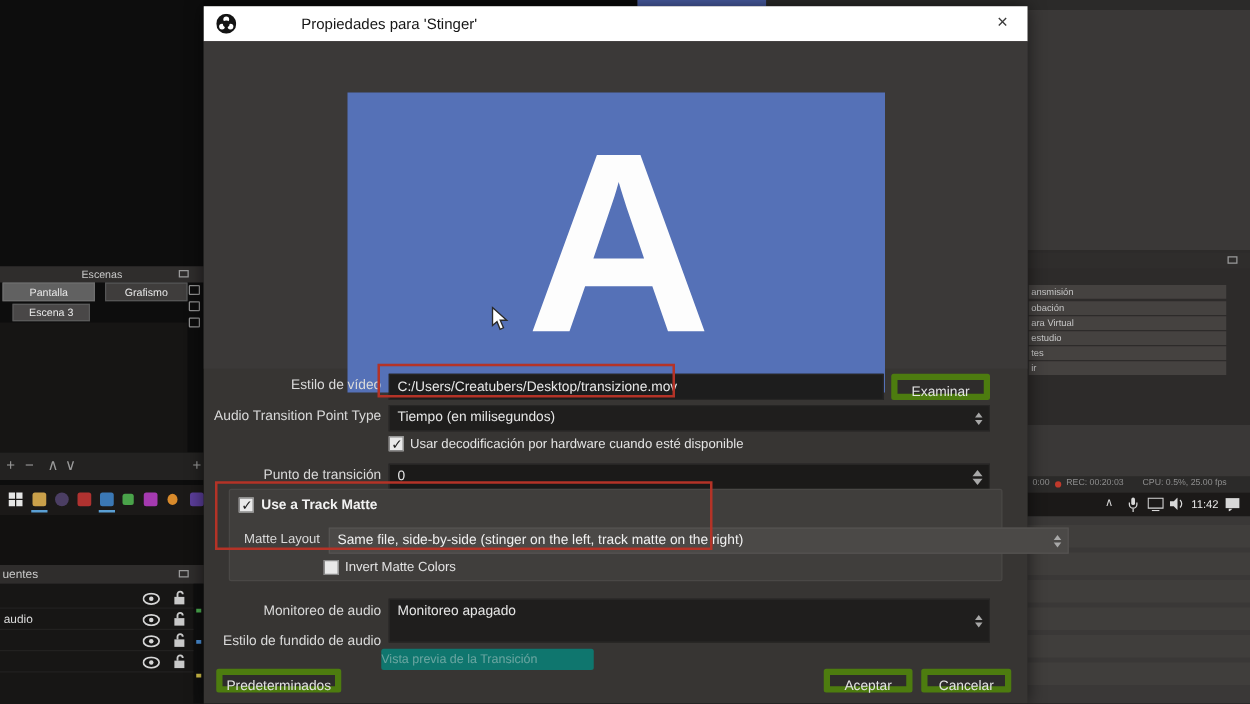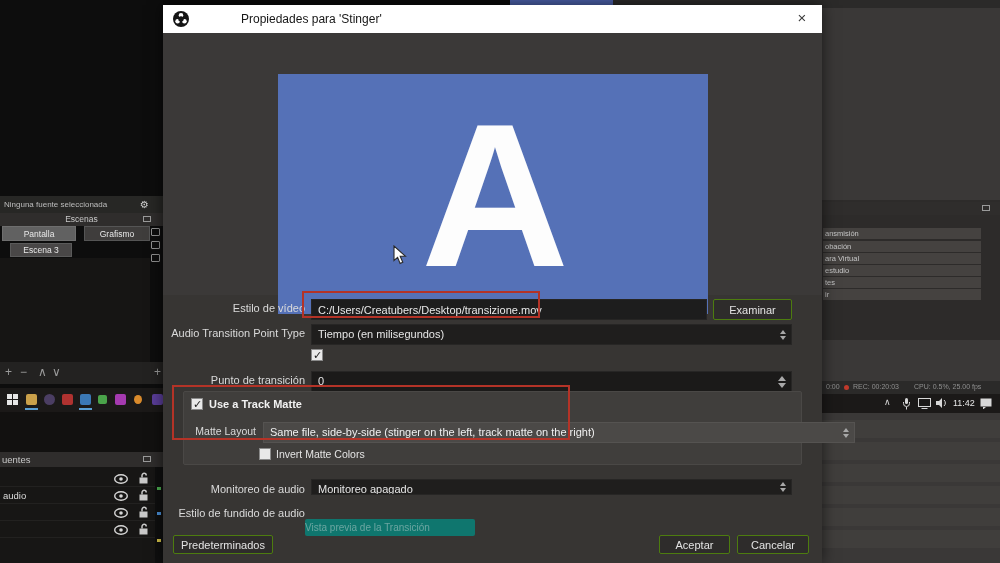--- a/index.html
+++ b/index.html
@@ -44,41 +44,37 @@
   .spin { position:absolute; right:5px; top:50%; transform:translateY(-50%); display:flex; flex-direction:column; align-items:center; }
   .tu { width:0; height:0; border-left:3px solid transparent; border-right:3px solid transparent; border-bottom:4px solid #a8a8a8; margin-bottom:2px; }
   .td { width:0; height:0; border-left:3px solid transparent; border-right:3px solid transparent; border-top:4px solid #a8a8a8; }
 
   .cb { position:absolute; width:12px; height:12px; background:#e9e9e9; border:1px solid #8a8a8a; }
   .cb.checked::after { content:"✓"; position:absolute; left:1px; top:-1px; font-size:11px; font-weight:bold; color:#1b1b1b; }
   .cb-label { position:absolute; font-size:10.5px; color:#e3e3e3; white-space:nowrap; }
 
   .groupbox { position:absolute; left:20px; top:386px; width:619px; height:74px; background:#403e3c;
               border:1px solid #4a4846; border-radius:2px; }
-  .btn { position:absolute; background:#2e2c2b; border:1px solid #4d7c0f; border-radius:2px; color:#e3e3e3;
+  .btn { position:absolute; background:#2e2c2b; border:5px solid #4d7c0f; border-radius:2px; color:#e3e3e3;
          font-size:11px; text-align:center; }
   .ghost-btn { position:absolute; background:#0f766e; border-radius:2px; color:rgba(228,228,228,.42);
                font-size:10px; text-align:left; overflow:hidden; }
   .red-rect { position:absolute; border:2px solid #b43327; z-index:8; }
   svg { display:block; }
 </style>
 </head>
 <body>
 
 <div id="stage">
 
   <div class="abs" style="left:0;top:0;width:510px;height:6px;background:#0a0a0a;"></div>
   <div class="abs" style="left:510px;top:0;width:103px;height:6px;background:#4a5ea6;"></div>
   <div class="abs" style="left:613px;top:0;width:387px;height:8px;background:#2b2a29;"></div>
 
   <div class="abs bg-left">
-    <div class="abs nosrc" style="left:0;top:196px;width:163px;height:17px;">
-      <span>Ninguna fuente seleccionada</span>
-      <span class="abs" style="right:14px;top:0;color:#cfcfcf;font-size:10px;">⚙</span>
-    </div>
     <div class="abs panel-hdr" style="left:0;top:213px;width:163px;height:13px;text-align:center;">
       <span>Escenas</span>
       <span class="abs" style="right:12px;top:3px;width:8px;height:6px;border:1px solid #9a9a9a;"></span>
     </div>
     <div class="abs scene-btn" style="left:2px;top:226px;width:74px;height:15px;line-height:14px;background:#616161;">Pantalla</div>
     <div class="abs scene-btn" style="left:84px;top:226px;width:66px;height:15px;line-height:14px;background:#3f3d3c;border-color:#555;">Grafismo</div>
     <div class="abs scene-btn" style="left:10px;top:243px;width:62px;height:14px;line-height:13px;background:#494747;border-color:#5a5a5a;">Escena 3</div>
 
     <div class="abs mini-ico" style="left:151px;top:228px;"></div>
     <div class="abs mini-ico" style="left:151px;top:241px;"></div>
@@ -271,20 +267,21 @@
     <div class="flabel" style="left:-23px;top:322px;">Audio Transition Point Type</div>
     <div class="combo" style="left:148px;top:319px;width:481px;height:21px;">
       <span>Tiempo (en milisegundos)</span>
       <span class="spin">
           <span class="tu"></span>
           <span class="td"></span>
         </span>
     </div>
 
     <span class="cb checked" style="left:148px;top:344px;"></span>
+    <span class="cb-label" style="left:165px;top:344px;">Usar decodificación por hardware cuando esté disponible</span>
 
     <div class="flabel" style="left:-23px;top:369px;">Punto de transición</div>
     <div class="combo" style="left:148px;top:366px;width:481px;height:21px;background:#1b1a19;">
       <span>0</span>
       <span class="spin">
           <span class="tu" style="border-bottom-width:5px;border-left-width:4px;border-right-width:4px;"></span>
           <span class="td" style="border-top-width:5px;border-left-width:4px;border-right-width:4px;"></span>
         </span>
     </div>
 
@@ -299,21 +296,21 @@
             <span class="tu"></span>
             <span class="td"></span>
           </span>
       </div>
 
       <span class="cb" style="left:75px;top:56px;"></span>
       <span class="cb-label" style="left:92px;top:56px;">Invert Matte Colors</span>
     </div>
 
     <div class="flabel" style="left:-23px;top:478px;">Monitoreo de audio</div>
-    <div class="combo" style="left:148px;top:474px;width:481px;height:16px;">
+    <div class="combo" style="left:148px;top:474px;width:481px;height:35px;">
       <span>Monitoreo apagado</span>
       <span class="spin">
           <span class="tu"></span>
           <span class="td"></span>
         </span>
     </div>
 
     <div class="flabel" style="left:-23px;top:502px;">Estilo de fundido de audio</div>
 
     <div class="ghost-btn" style="left:142px;top:514px;width:170px;height:17px;line-height:17px;">Vista previa de la Transición</div>

